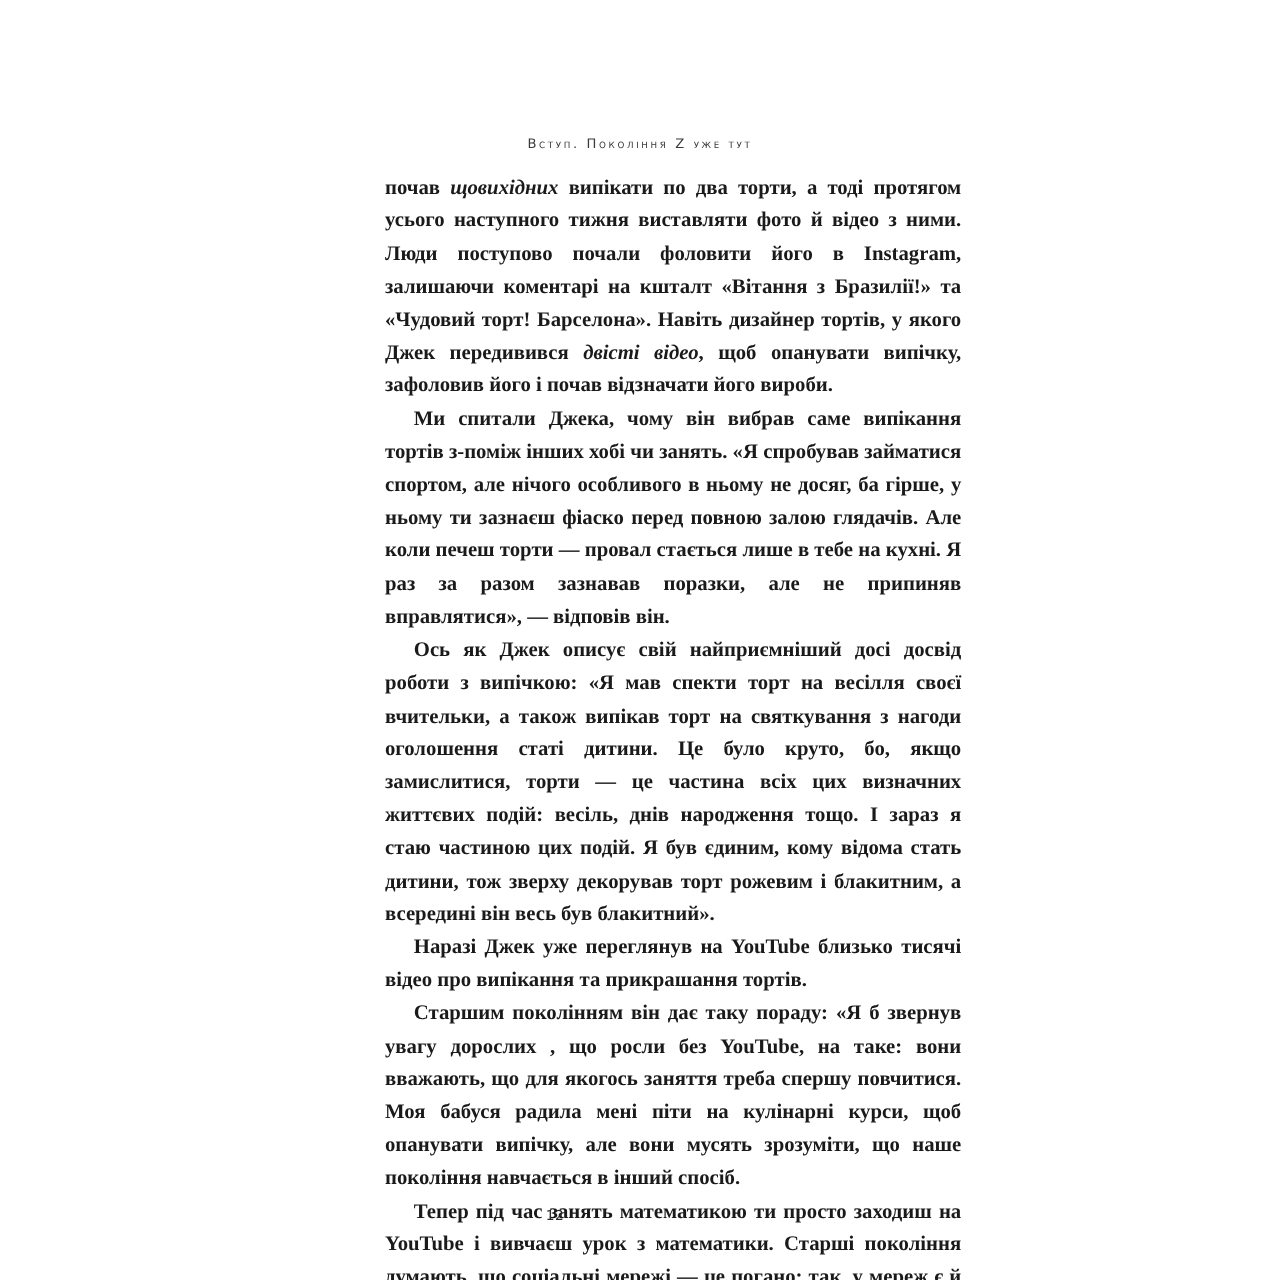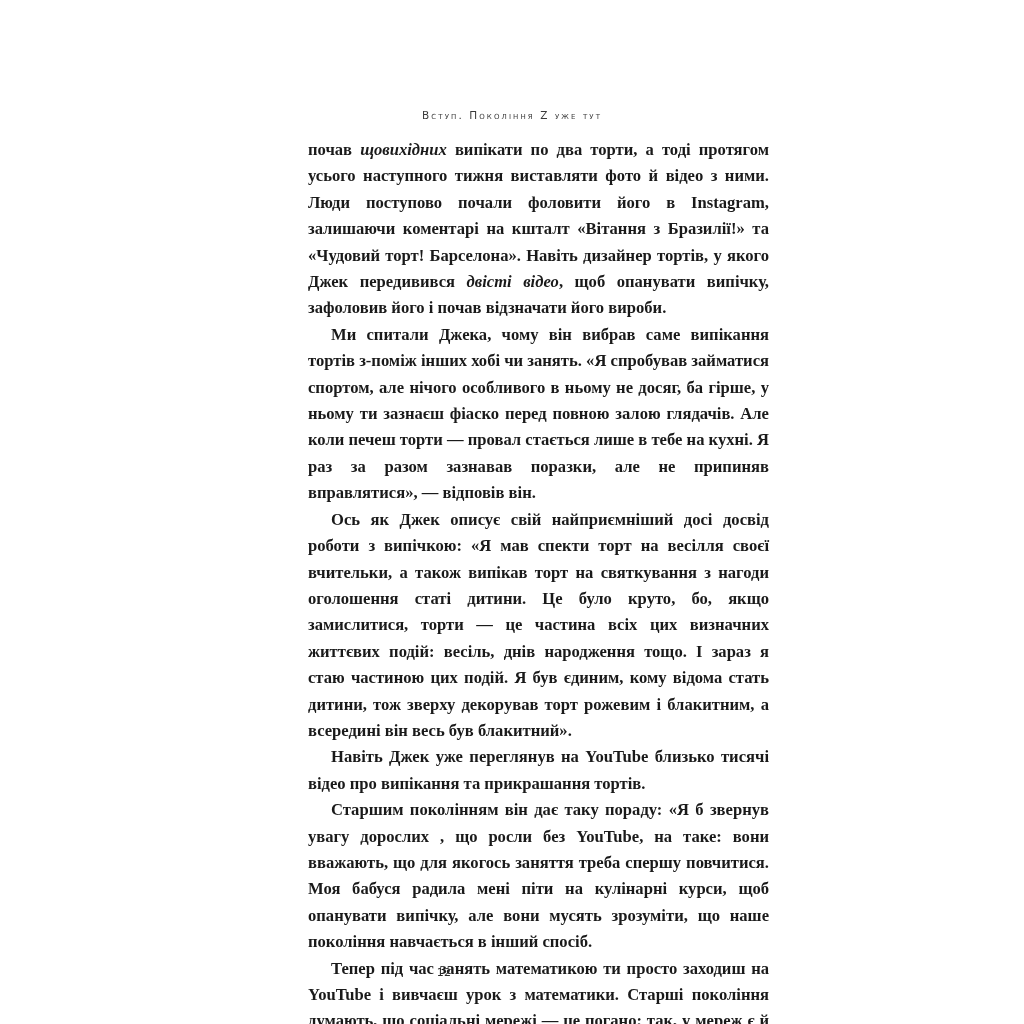--- a/index.html
+++ b/index.html
@@ -68,20 +68,20 @@
 <body>
 
 <div class="page" style="background: rgb(255, 255, 255); color: rgb(26, 26, 26); margin-top: 47px;">
 
   <div class="running-header">Вступ. Покоління Z уже тут</div>
 
   <div class="text-column">
       <p><span>почав </span><i>щовихідних</i><span> випікати по два торти, а тоді протягом усього наступного тижня виставляти фото й відео з ними. Люди поступово почали фоловити його в Instagram, залишаючи коментарі на кшталт «Вітання з Бразилії!» та «Чудовий торт! Барселона». Навіть дизайнер тортів, у якого Джек передивився </span><i>двісті відео</i><span>, щоб опанувати випічку, зафоловив його і почав відзначати його вироби.</span></p>
       <p class="indented"><span>Ми спитали Джека, чому він вибрав саме випікання тортів з-поміж інших хобі чи занять. «Я спробував займатися спортом, але нічого особливого в ньому не досяг, ба гірше, у ньому ти зазнаєш фіаско перед повною залою глядачів. Але коли печеш торти — провал стається лише в тебе на кухні. Я раз за разом зазнавав поразки, але не припиняв вправлятися», — відповів він.</span></p>
       <p class="indented"><span>Ось як Джек описує свій найприємніший досі досвід роботи з випічкою: «Я мав спекти торт на весілля своєї вчительки, а також випікав торт на святкування з нагоди оголошення статі дитини. Це було круто, бо, якщо замислитися, торти — це частина всіх цих визначних життєвих подій: весіль, днів народження тощо. І зараз я стаю частиною цих подій. Я був єдиним, кому відома стать дитини, тож зверху декорував торт рожевим і блакитним, а всередині він весь був блакитний».</span></p>
-      <p class="indented"><span>Навіть Джек уже переглянув на YouTube близько тисячі відео про випікання та прикрашання тортів.</span></p>
+      <p class="indented"><span>Наразі Джек уже переглянув на YouTube близько тисячі відео про випікання та прикрашання тортів.</span></p>
       <p class="indented"><span>Старшим поколінням він дає таку пораду: «Я б звернув увагу дорослих , що росли без YouTube, на таке: вони вважають, що для якогось заняття треба спершу повчитися. Моя бабуся радила мені піти на кулінарні курси, щоб опанувати випічку, але вони мусять зрозуміти, що наше покоління навчається в інший спосіб.</span></p>
       <p class="indented"><span>Тепер під час занять математикою ти просто заходиш на YouTube і вивчаєш урок з математики. Старші покоління думають, що соціальні мережі — це погано; так, у мереж є й негативні риси, але літні люди мусять зрозуміти, що там можуть бути й переваги. Спосіб нашого навчання зміню-</span></p>
     </div>
 
   <div class="folio">12</div>
 
 </div>
 
 </body></html>

